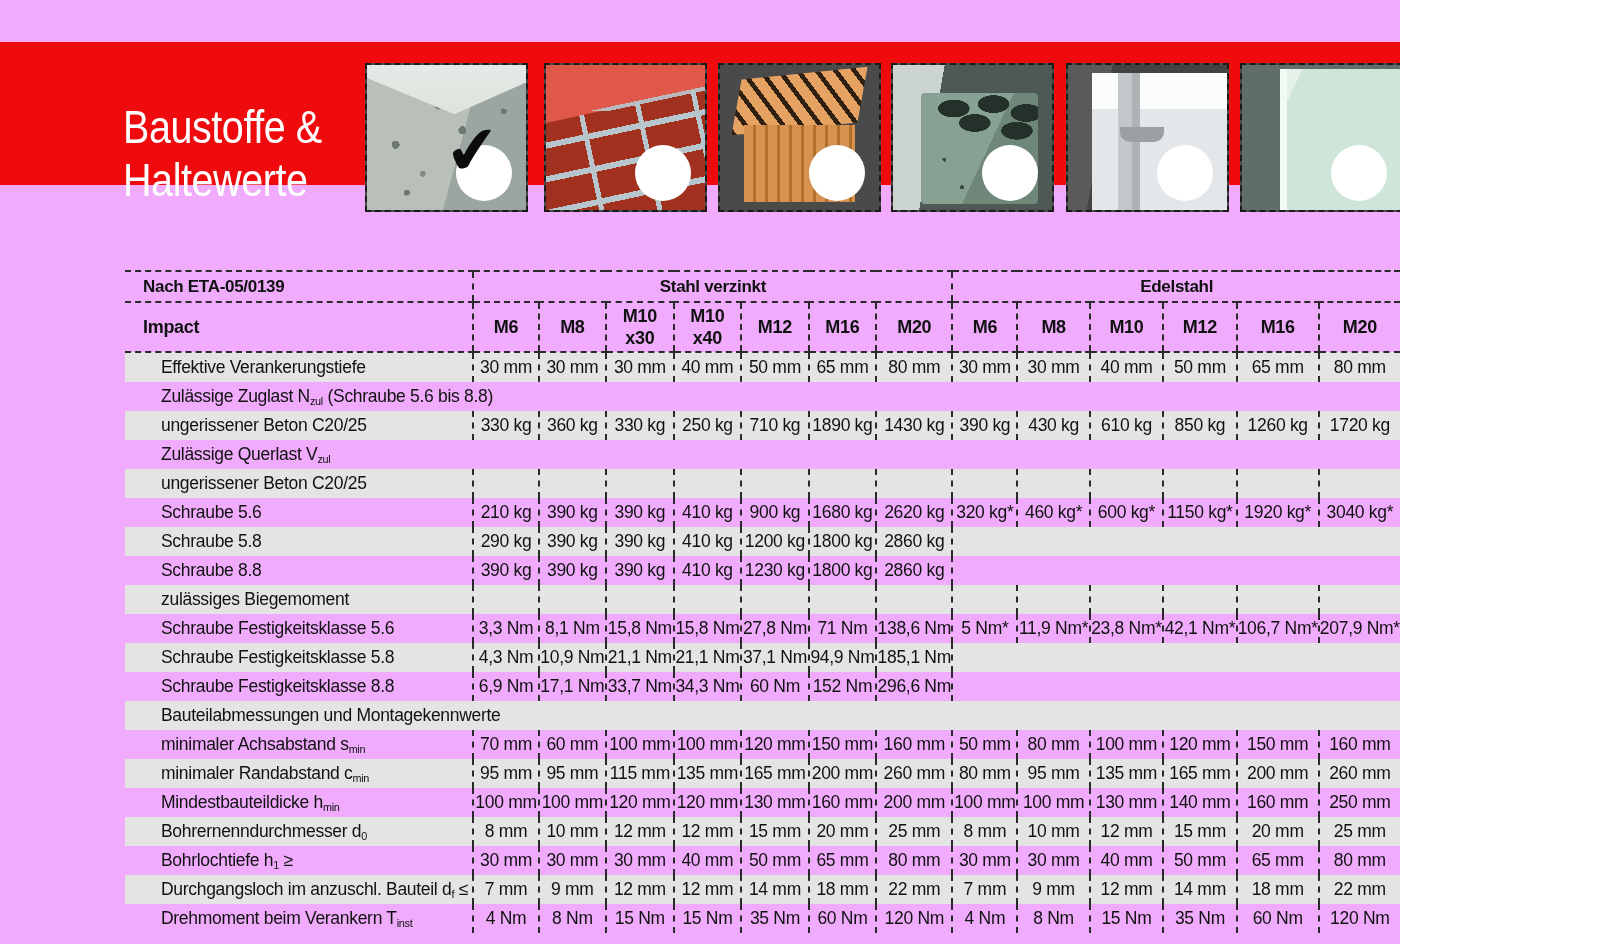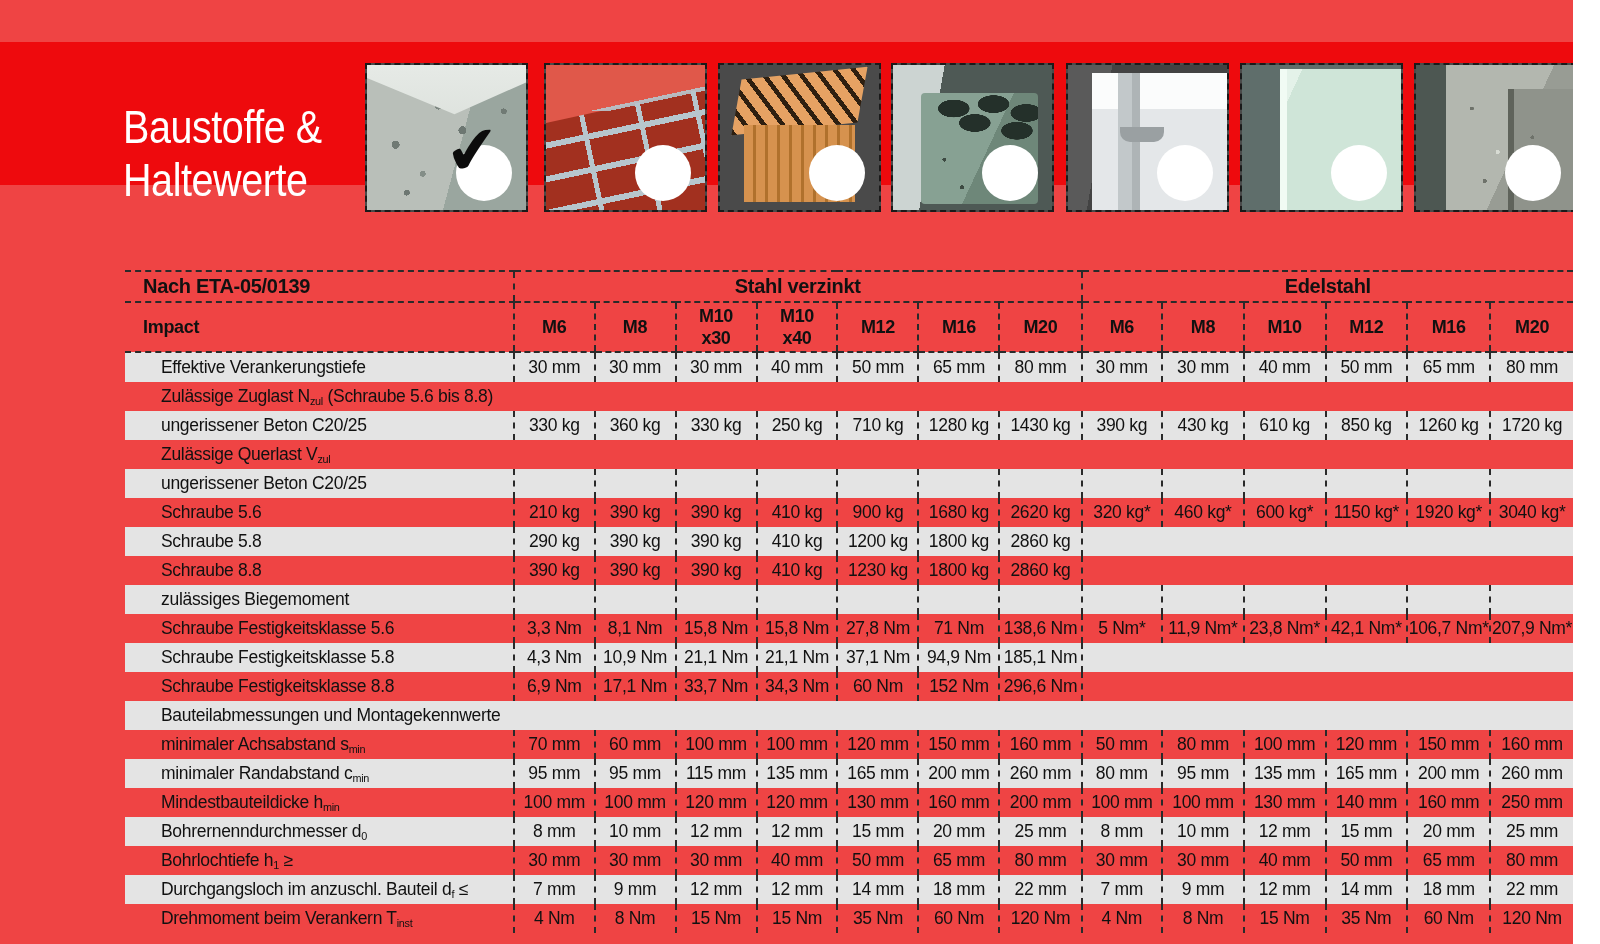--- a/index.html
+++ b/index.html
@@ -1,16 +1,16 @@
 <!DOCTYPE html>
 <html><head>
 <meta charset="utf-8">
 <style>
   html,body{margin:0;padding:0;background:#fff;}
-  .page{position:relative;width:1573px;height:944px;background:#ef4444;overflow:hidden;
+  .page{position:relative;width:1400px;height:944px;background:#f0abfc;overflow:hidden;
         font-family:"Liberation Sans",sans-serif;color:#111;}
 
   
   .banner{position:absolute;left:0;top:42px;width:1600px;height:143px;background:#ee0a0d;}
   .banner-title{position:absolute;left:123px;top:58px;color:#fff;font-size:47px;line-height:53px;
         font-weight:400;letter-spacing:-0.5px;transform:scaleX(0.84);transform-origin:left top;}
   .banner-title .tl{display:block;}
 
   
   .tile{position:absolute;top:63px;width:163px;height:149px;border:2px dashed #1a1a1a;
@@ -85,21 +85,21 @@
      border-left:6px solid #5f635b;
      background:
       radial-gradient(2px 2px at 30% 40%, #6e726a 98%, transparent),
       radial-gradient(2px 2px at 60% 70%, #d7dbd3 98%, transparent),
       #8f938b;}
 
   
   .tbl{position:absolute;left:125px;top:270px;border-collapse:collapse;table-layout:fixed;}
   .tbl th,.tbl td{padding:0;margin:0;vertical-align:middle;white-space:nowrap;letter-spacing:-0.3px;}
   .tbl thead tr.r1 th{height:29px;border-top:2px dashed #2a2a2a;border-bottom:2px dashed #2a2a2a;
-     font-size:20px;font-weight:bold;}
+     font-size:17px;font-weight:bold;}
   .tbl thead tr.r2 th{height:48px;border-bottom:2px dashed #2a2a2a;font-size:18px;font-weight:bold;}
   th.ref{text-align:left;padding-left:18px;}
   th.impact{text-align:left;padding-left:18px;}
   th.group{border-left:2px dashed #2a2a2a;text-align:center;}
   th.colh{border-left:2px dashed #2a2a2a;text-align:center;white-space:pre-line;line-height:22px;}
   .tbl tbody td{height:29px;font-size:17.5px;}
   td.lab,td.sec{text-align:left;padding-left:36px;font-weight:normal;font-size:19px;}
   td.v{border-left:2px dashed #2a2a2a;text-align:center;}
   tr.shade td{background:#e4e4e4;}
   sub{font-size:0.62em;vertical-align:baseline;position:relative;top:0.28em;}
@@ -214,21 +214,21 @@
         <tr class="row">
       <td class="sec" colspan="14">Zulässige Zuglast N<sub>zul</sub> (Schraube 5.6 bis 8.8)</td>
         </tr>
         <tr class="row shade">
           <td class="lab">ungerissener Beton C20/25</td>
           <td class="v">330 kg</td>
           <td class="v">360 kg</td>
           <td class="v">330 kg</td>
           <td class="v">250 kg</td>
           <td class="v">710 kg</td>
-          <td class="v">1280 kg</td>
+          <td class="v">1890 kg</td>
           <td class="v">1430 kg</td>
           <td class="v">390 kg</td>
           <td class="v">430 kg</td>
           <td class="v">610 kg</td>
           <td class="v">850 kg</td>
           <td class="v">1260 kg</td>
           <td class="v">1720 kg</td>
         </tr>
         <tr class="row">
       <td class="sec" colspan="14">Zulässige Querlast  V<sub>zul</sub></td>

